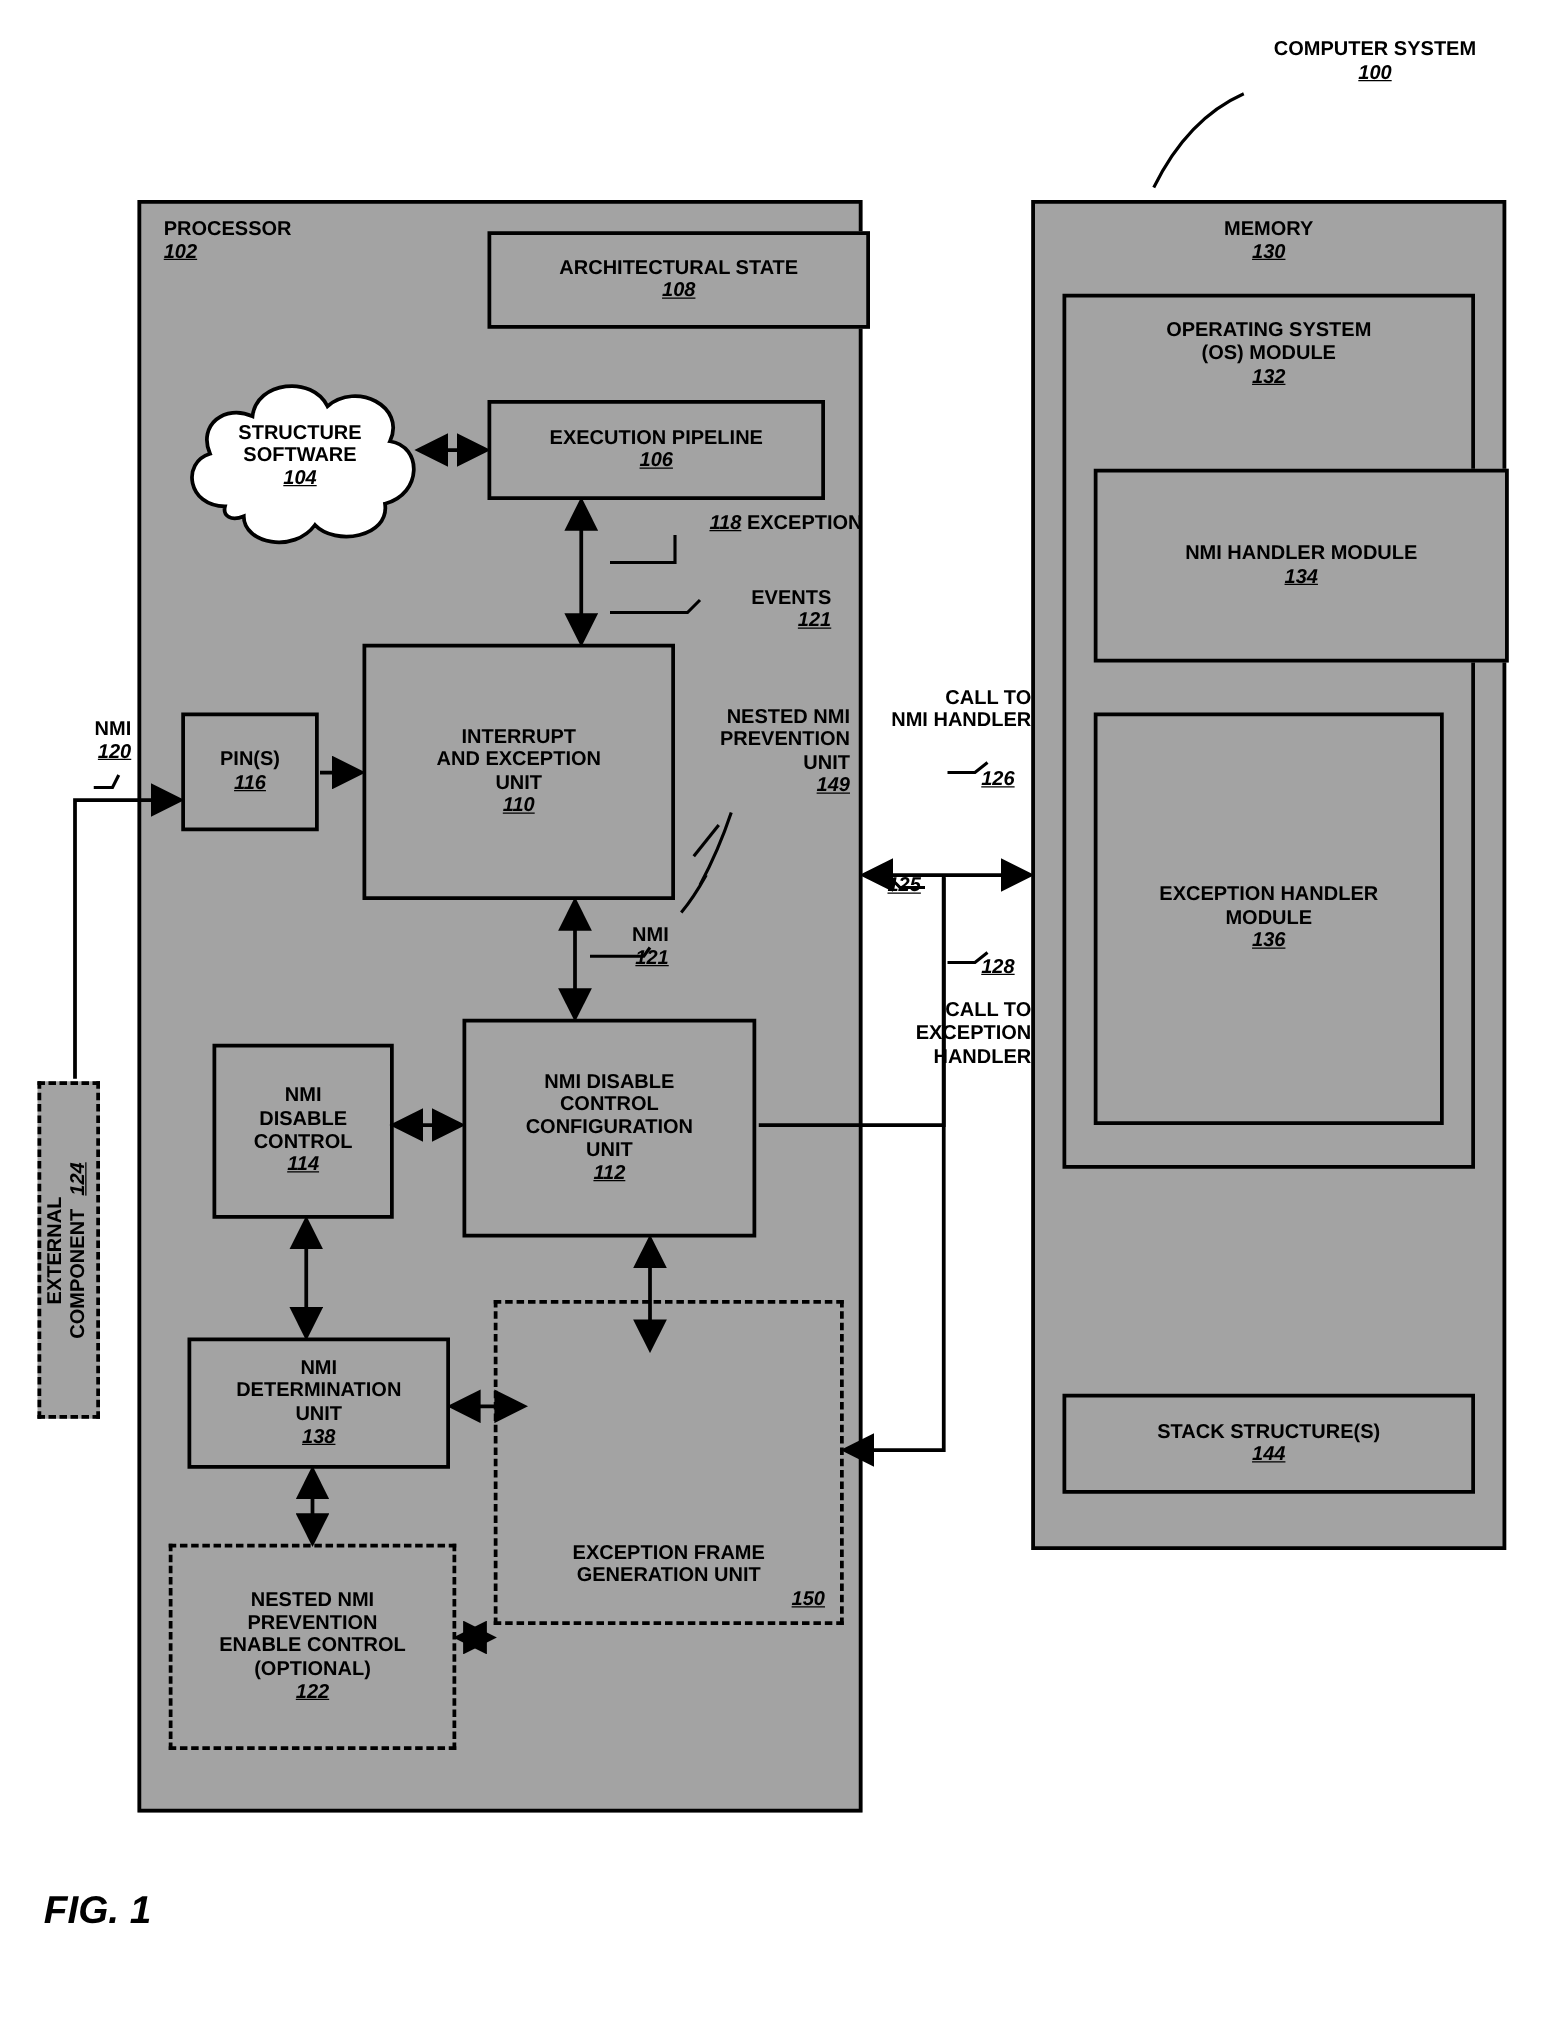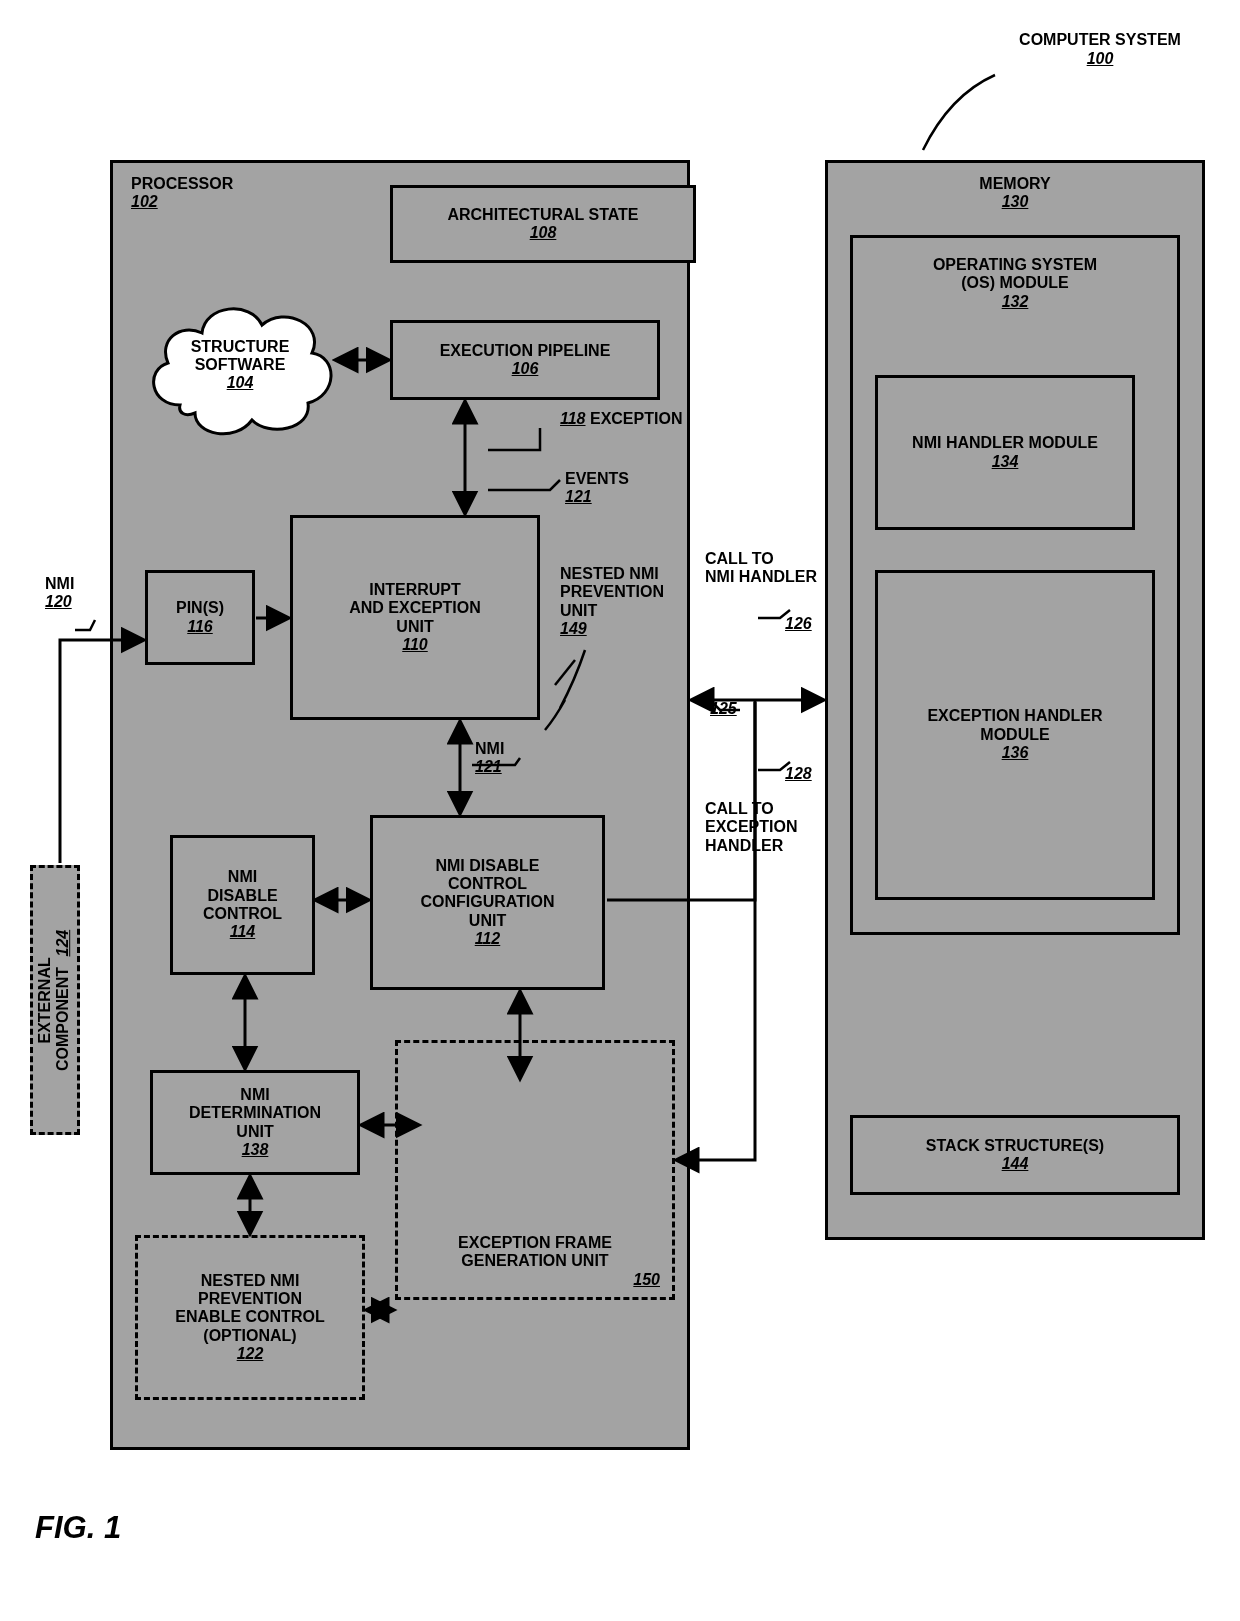--- a/index.html
+++ b/index.html
@@ -25,21 +25,21 @@
     align-items: center;
     justify-content: center;
     text-align: center;
     font-weight: bold;
     line-height: 1.15;
   }
   .box.dashed { border-style: dashed; }
   .label {
     position: absolute;
     font-weight: bold;
-    text-align: left;
+    text-align: right;
     line-height: 1.15;
   }
   .ref { text-decoration: underline; font-style: italic; font-weight: bold; }
   .title-block {
     position: absolute;
     font-weight: bold;
     text-align: center;
     line-height: 1.2;
   }
   svg.overlay {
@@ -172,21 +172,21 @@
     <span>MEMORY</span>
     <span class="ref">130</span>
   </div>
 
   <div class="box" style="left:830px; top:215px; width:330px; height:700px; justify-content:flex-start; padding-top:18px;">
     <span style="white-space:pre;">OPERATING SYSTEM
 (OS) MODULE</span>
     <span class="ref">132</span>
   </div>
 
-  <div class="box" style="left:855px; top:355px; width:260px; height:155px;">
+  <div class="box" style="left:855px; top:355px; width:332px; height:155px;">
     <span>NMI HANDLER MODULE</span>
     <span class="ref">134</span>
   </div>
 
   <div class="box" style="left:855px; top:550px; width:280px; height:330px;">
     <span style="white-space:pre;">EXCEPTION HANDLER
 MODULE</span>
     <span class="ref">136</span>
   </div>
 

